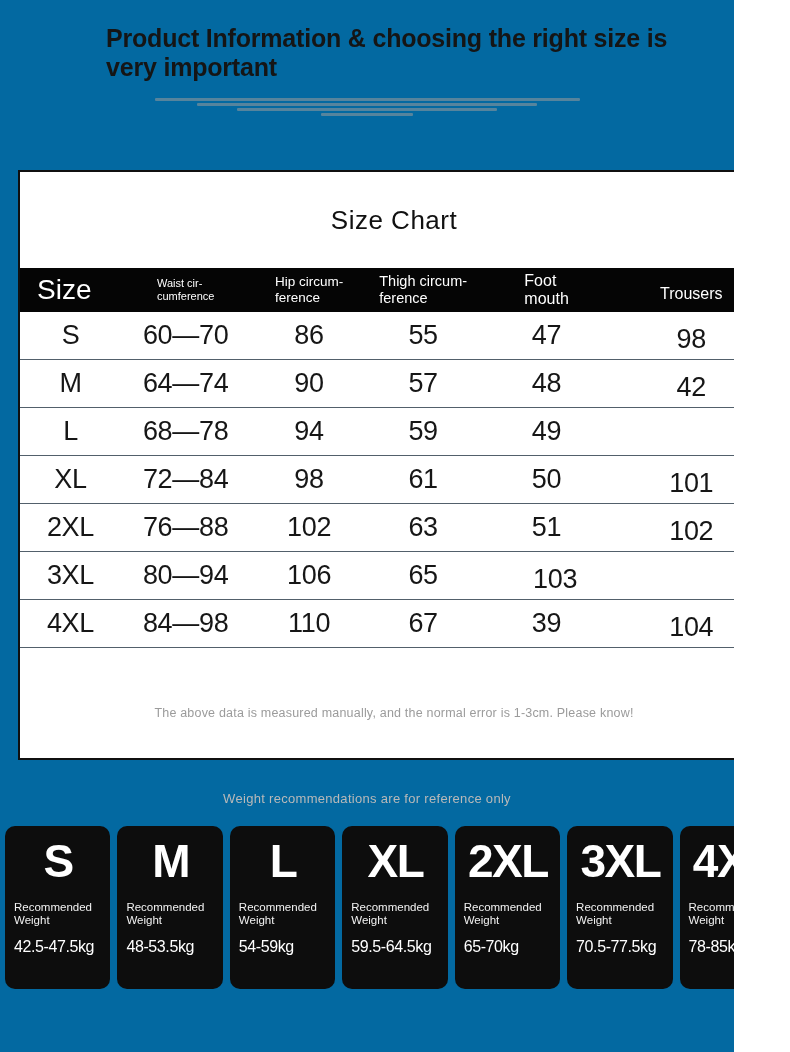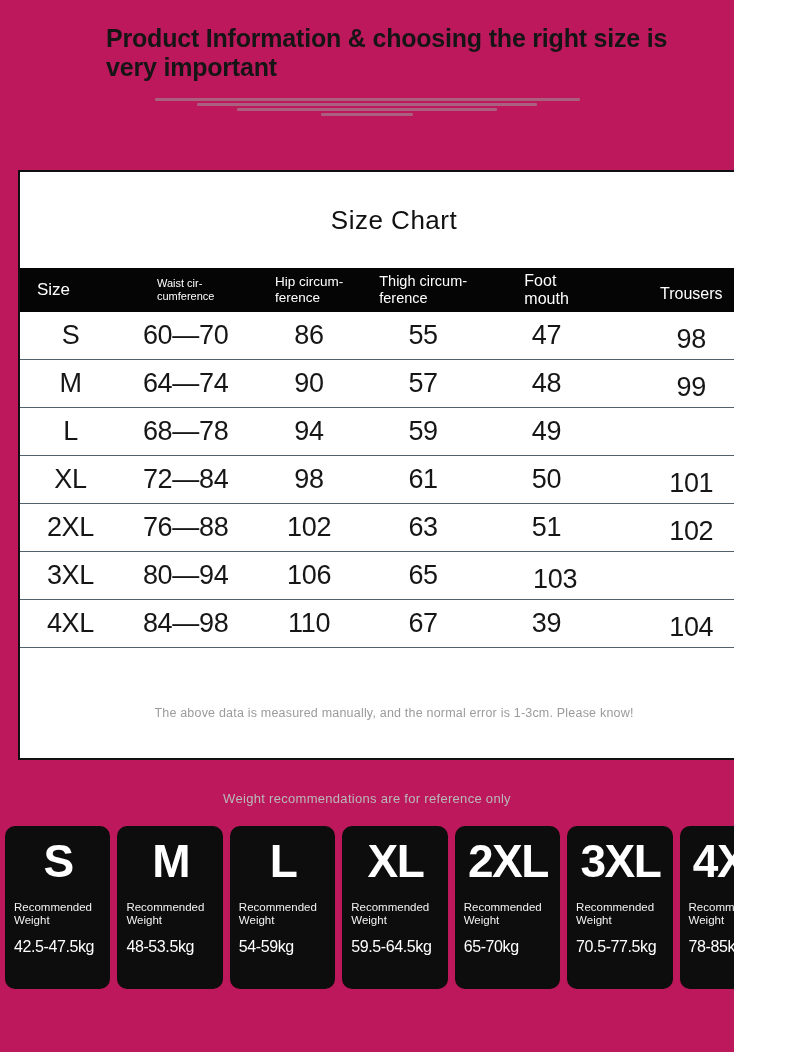--- a/index.html
+++ b/index.html
@@ -2,21 +2,21 @@
 <html><head>
 <meta charset="utf-8">
 <style>
   * { margin: 0; padding: 0; box-sizing: border-box; }
   html, body { background: #ffffff; }
   body { font-family: "Liberation Sans", sans-serif; }
   .page {
     position: relative;
     width: 734px;
     height: 1052px;
-    background: #be185d;
+    background: #0369a1;
     overflow: hidden;
   }
 
   
   .main-title {
     position: absolute;
     left: 106px;
     top: 24px;
     width: 585px;
     font-size: 25px;
@@ -79,21 +79,21 @@
     align-items: center;
     justify-content: center;
   }
   .hcell span { text-align: left; white-space: pre-line; line-height: 1.15; }
   .c0 { width: 13.5%; }
   .c1 { width: 17.3%; }
   .c2 { width: 15.7%; }
   .c3 { width: 14.8%; }
   .c4 { width: 18.2%; }
   .c5 { width: 20.5%; margin-top: 8px; }
-  .hc0 { justify-content: flex-start; padding-left: 17px; font-size: 17px; }
+  .hc0 { justify-content: flex-start; padding-left: 17px; font-size: 28px; }
   .hc1 span { font-size: 11px; }
   .hc2 span { font-size: 13.5px; }
   .hc3 span { font-size: 14.5px; }
   .hc4 span { font-size: 16px; }
   .hc5 span { font-size: 16px; }
   .trow {
     height: 48px;
     display: flex;
     align-items: center;
     border-bottom: 1px solid #52606b;
@@ -219,21 +219,21 @@
       <div class="dcell c3">55</div>
       <div class="dcell c4">47</div>
       <div class="dcell c5">98</div>
     </div>
     <div class="trow">
       <div class="dcell c0">M</div>
       <div class="dcell c1">64—74</div>
       <div class="dcell c2">90</div>
       <div class="dcell c3">57</div>
       <div class="dcell c4">48</div>
-      <div class="dcell c5">99</div>
+      <div class="dcell c5">42</div>
     </div>
     <div class="trow">
       <div class="dcell c0">L</div>
       <div class="dcell c1">68—78</div>
       <div class="dcell c2">94</div>
       <div class="dcell c3">59</div>
       <div class="dcell c4">49</div>
     </div>
     <div class="trow">
       <div class="dcell c0">XL</div>

